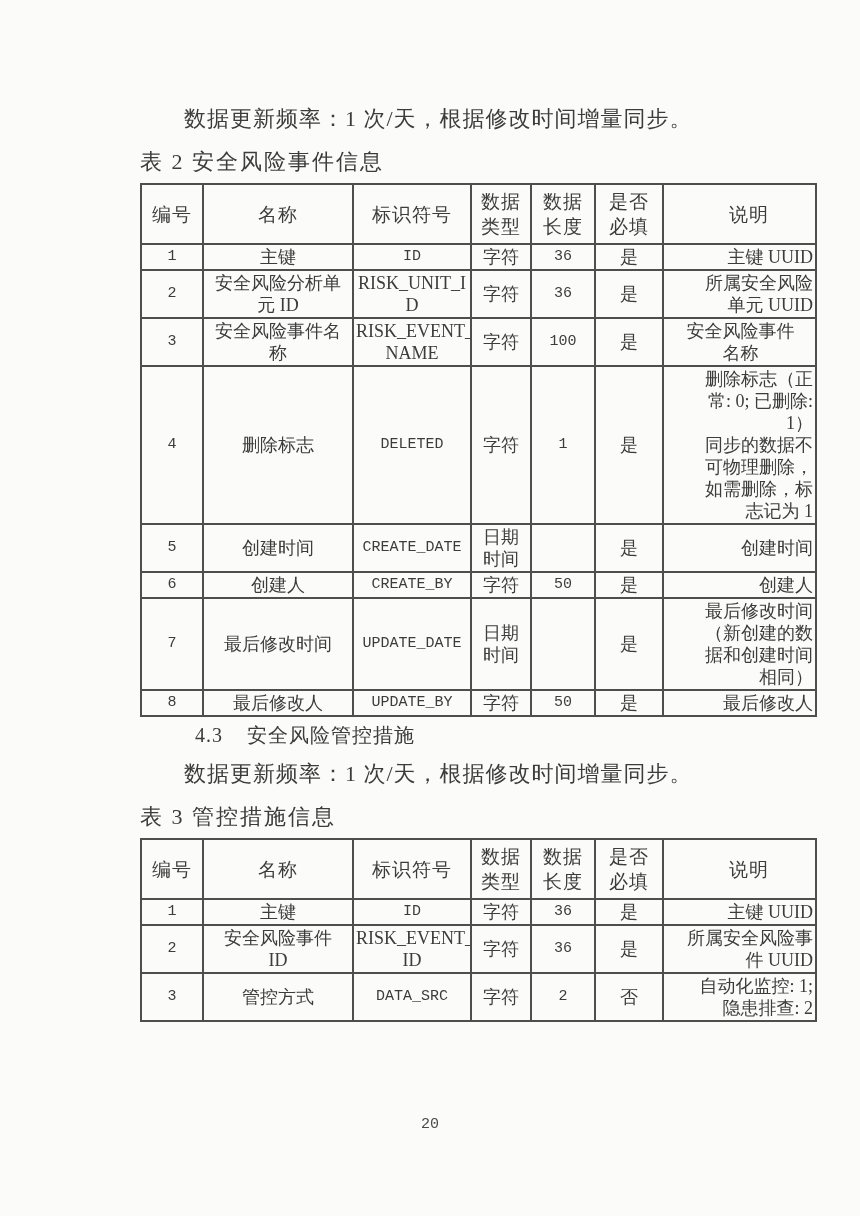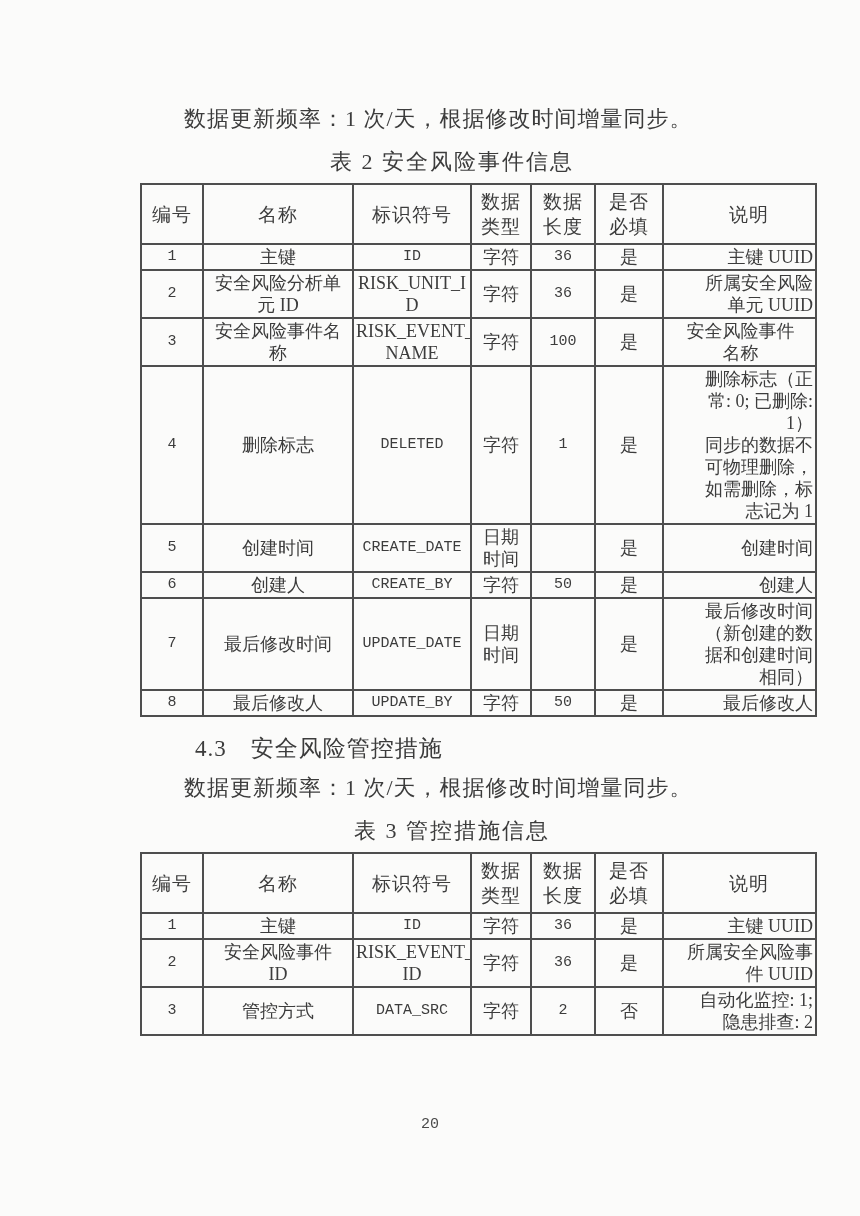--- a/index.html
+++ b/index.html
@@ -3,21 +3,21 @@
 <meta charset="utf-8">
 <style>
   html,body{margin:0;padding:0;}
   body{
     width:860px;height:1216px;position:relative;overflow:hidden;
     background:#fbfbfa;color:#3c3c3c;
     font-family:"Liberation Serif","DejaVu Serif",serif;
   }
   .content{position:absolute;left:140px;top:100px;width:624px;}
   .note{font-size:22px;line-height:37px;margin:0;text-indent:2em;letter-spacing:1px;}
-  .tbl-caption{font-size:22px;line-height:34px;margin:8px 0 4px 0;text-align:center;letter-spacing:2px;}
+  .tbl-caption{font-size:22px;line-height:34px;margin:8px 0 4px 0;letter-spacing:2px;}
   table{border-collapse:collapse;table-layout:fixed;width:622px;}
   th,td{
     border:2px solid #4e4e4e;
     font-weight:normal;
     text-align:center;vertical-align:middle;
     white-space:pre-line;
     overflow:hidden;
   }
   th{font-size:19px;line-height:25px;padding:4px 2px;letter-spacing:1px;}
   td{font-size:18px;line-height:22px;padding:1px 2px;}
@@ -26,21 +26,21 @@
   
   th:nth-child(1){width:56px;}
   th:nth-child(2){width:144px;}
   th:nth-child(3){width:112px;}
   th:nth-child(4){width:54px;}
   th:nth-child(5){width:58px;}
   th:nth-child(6){width:62px;text-align:center;}
   th:nth-child(7){width:128px;padding-left:21px;}
   
   #table2 tbody tr:nth-child(3) td:nth-child(7){text-align:center;}
-  .sec-heading{margin:14px 0 0 0;padding-left:55px;font-size:23px;line-height:36px;letter-spacing:1px;}
+  .sec-heading{margin:0 0 0 0;padding-left:55px;font-size:20px;line-height:36px;letter-spacing:1px;}
   .sec-num{margin-right:24px;}
   .body-para{font-size:22px;line-height:43px;margin:2px 0 0 0;text-indent:2em;text-align:justify;letter-spacing:0.5px;}
   .page-num{
     position:absolute;top:1116px;left:0;width:860px;text-align:center;
     font-family:Liberation Mono, monospace;font-size:15px;color:#4a4a4a;
   }
 </style>
 </head>
 <body>
 

